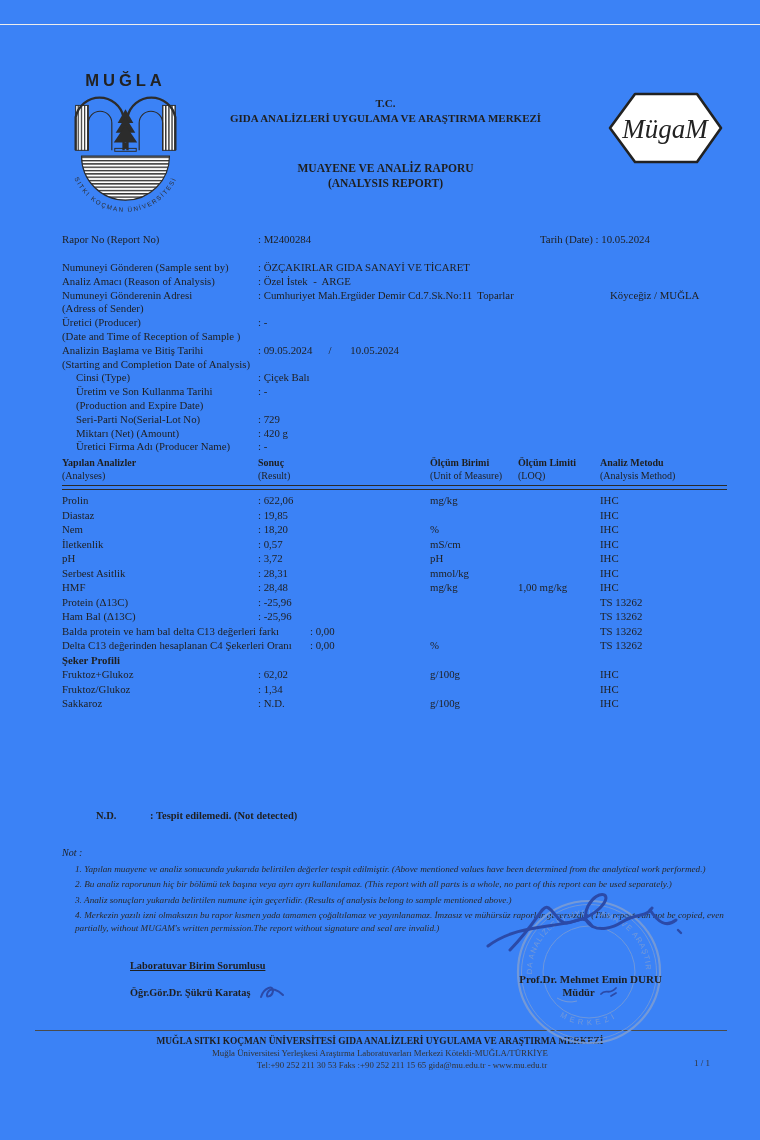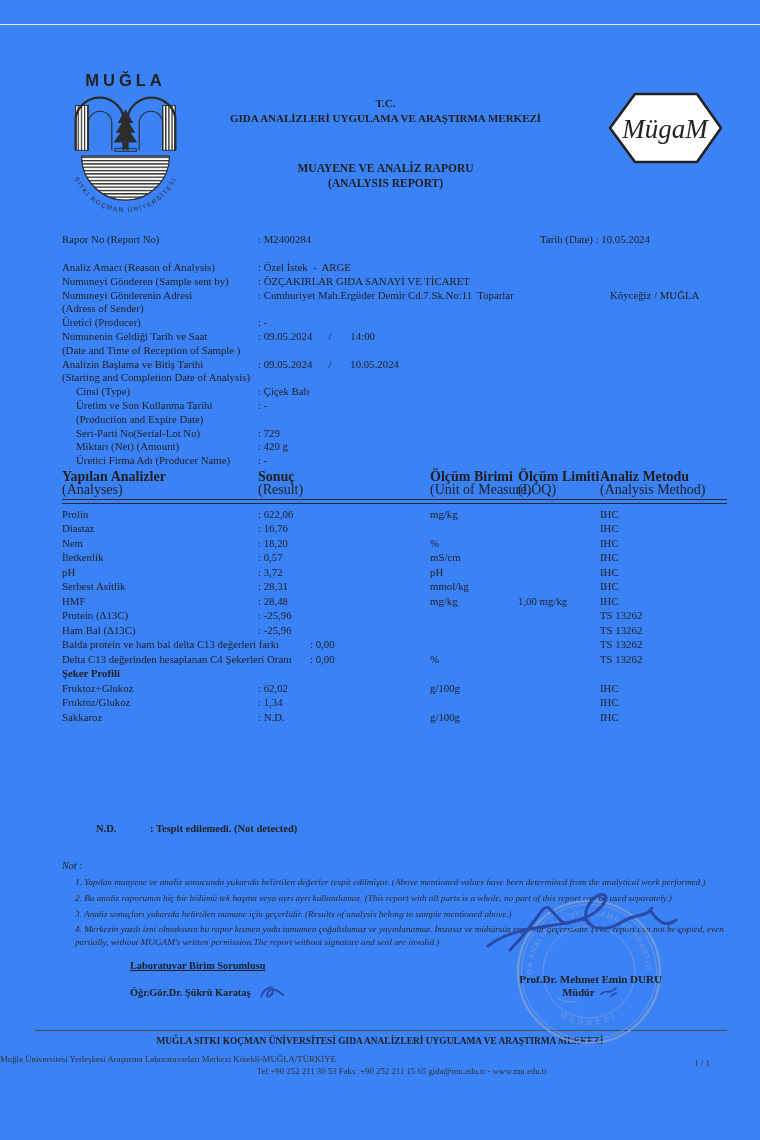--- a/index.html
+++ b/index.html
@@ -25,21 +25,21 @@
   
   .info-rows{margin-top:14px;}
   .info-row{position:relative;height:13.8px;font-size:10.8px;}
   .info-label{position:absolute;left:0;white-space:nowrap;}
   .indent .info-label{left:14px;}
   .info-value{position:absolute;left:196px;white-space:pre;}
   .info-extra{position:absolute;left:548px;white-space:nowrap;}
 
   
   .atable{margin-top:2px;}
-  .thead{position:relative;height:27px;font-size:14px;}
+  .thead{position:relative;height:27px;font-size:10px;}
   .thead .tr{font-weight:bold;display:block;line-height:13px;}
   .thead .en{display:block;line-height:13px;}
   .c1{position:absolute;left:0;white-space:nowrap;}
   .c2{position:absolute;left:196px;white-space:nowrap;}
   .c3{position:absolute;left:368px;white-space:nowrap;}
   .c4{position:absolute;left:456px;white-space:nowrap;}
   .c5{position:absolute;left:538px;white-space:nowrap;}
   .thead-rule{height:3px;border-top:1.6px solid #2a2a2a;border-bottom:1px solid #2a2a2a;margin:2px 0 4px 0;}
   .arow{position:relative;height:14.5px;font-size:10.8px;}
   .a-name{position:absolute;left:0;white-space:nowrap;}
@@ -65,21 +65,21 @@
   .sig-right{position:absolute;left:483px;top:973px;width:215px;text-align:center;z-index:3;}
   .sig-right-name{font-size:11px;font-weight:bold;}
   .sig-right-title{font-size:10.5px;font-weight:bold;display:flex;justify-content:center;align-items:center;gap:4px;}
   .sig-scrawl-right{position:absolute;left:480px;top:878px;z-index:3;}
   .stamp{position:absolute;left:505px;top:888px;z-index:2;opacity:0.9;}
 
   
   .footer{position:absolute;left:0;top:1030px;width:760px;}
   .footer-rule{width:692px;margin-left:35px;border-top:1.6px solid #4a4a4a;}
   .footer-l1{margin-top:5px;text-align:center;font-size:9.4px;font-weight:bold;}
-  .footer-l2{margin-top:8px;font-size:8.8px;color:#333;}
+  .footer-l2{margin-top:2px;text-align:center;font-size:8.8px;color:#333;}
   .footer-l3{margin-top:2px;text-align:center;font-size:8.8px;color:#333;margin-left:44px;}
   .pagenum{position:absolute;left:694px;top:1058px;font-size:9px;color:#333;}
 </style>
 </head>
 <body>
 
 <div class="page">
   <div class="topline"></div>
 
   <div class="content">
@@ -137,28 +137,28 @@
 
     <div class="rapor-row">
       <span class="rapor-label">Rapor No (Report No)</span>
       <span class="rapor-value">: M2400284</span>
       <span class="rapor-date">Tarih (Date) : 10.05.2024</span>
     </div>
 
     <div class="info-rows">
 
         <div class="info-row">
+          <span class="info-label">Numuneyi Gönderen (Sample sent by)</span>
+          <span class="info-value">: ÖZÇAKIRLAR GIDA SANAYİ VE TİCARET</span>
+          <span class="info-extra"></span>
+        </div>
+
+        <div class="info-row">
           <span class="info-label">Analiz Amacı (Reason of Analysis)</span>
           <span class="info-value">: Özel İstek  -  ARGE</span>
-          <span class="info-extra"></span>
-        </div>
-
-        <div class="info-row">
-          <span class="info-label">Numuneyi Gönderen (Sample sent by)</span>
-          <span class="info-value">: ÖZÇAKIRLAR GIDA SANAYİ VE TİCARET</span>
           <span class="info-extra"></span>
         </div>
 
         <div class="info-row">
           <span class="info-label">Numuneyi Gönderenin Adresi</span>
           <span class="info-value">: Cumhuriyet Mah.Ergüder Demir Cd.7.Sk.No:11  Toparlar</span>
           <span class="info-extra">Köyceğiz  / MUĞLA</span>
         </div>
 
         <div class="info-row">
@@ -166,25 +166,20 @@
           <span class="info-value"></span>
           <span class="info-extra"></span>
         </div>
 
         <div class="info-row">
           <span class="info-label">Üretici (Producer)</span>
           <span class="info-value">: -</span>
           <span class="info-extra"></span>
         </div>
 
-        <div class="info-row">
-          <span class="info-label">Numunenin Geldiği Tarih ve Saat</span>
-          <span class="info-value">: 09.05.2024      /       14:00</span>
-          <span class="info-extra"></span>
-        </div>
 
         <div class="info-row">
           <span class="info-label">(Date and Time of Reception of Sample )</span>
           <span class="info-value"></span>
           <span class="info-extra"></span>
         </div>
 
         <div class="info-row">
           <span class="info-label">Analizin Başlama ve Bitiş Tarihi</span>
           <span class="info-value">: 09.05.2024      /       10.05.2024</span>
@@ -266,21 +261,21 @@
           <div class="arow">
             <span class="a-name">Prolin</span>
             <span class="a-result">: 622,06</span>
             <span class="a-unit">mg/kg</span>
             <span class="a-loq"></span>
             <span class="a-method">IHC</span>
           </div>
 
           <div class="arow">
             <span class="a-name">Diastaz</span>
-            <span class="a-result">: 16,76</span>
+            <span class="a-result">: 19,85</span>
             <span class="a-unit"></span>
             <span class="a-loq"></span>
             <span class="a-method">IHC</span>
           </div>
 
           <div class="arow">
             <span class="a-name">Nem</span>
             <span class="a-result">: 18,20</span>
             <span class="a-unit">%</span>
             <span class="a-loq"></span>

